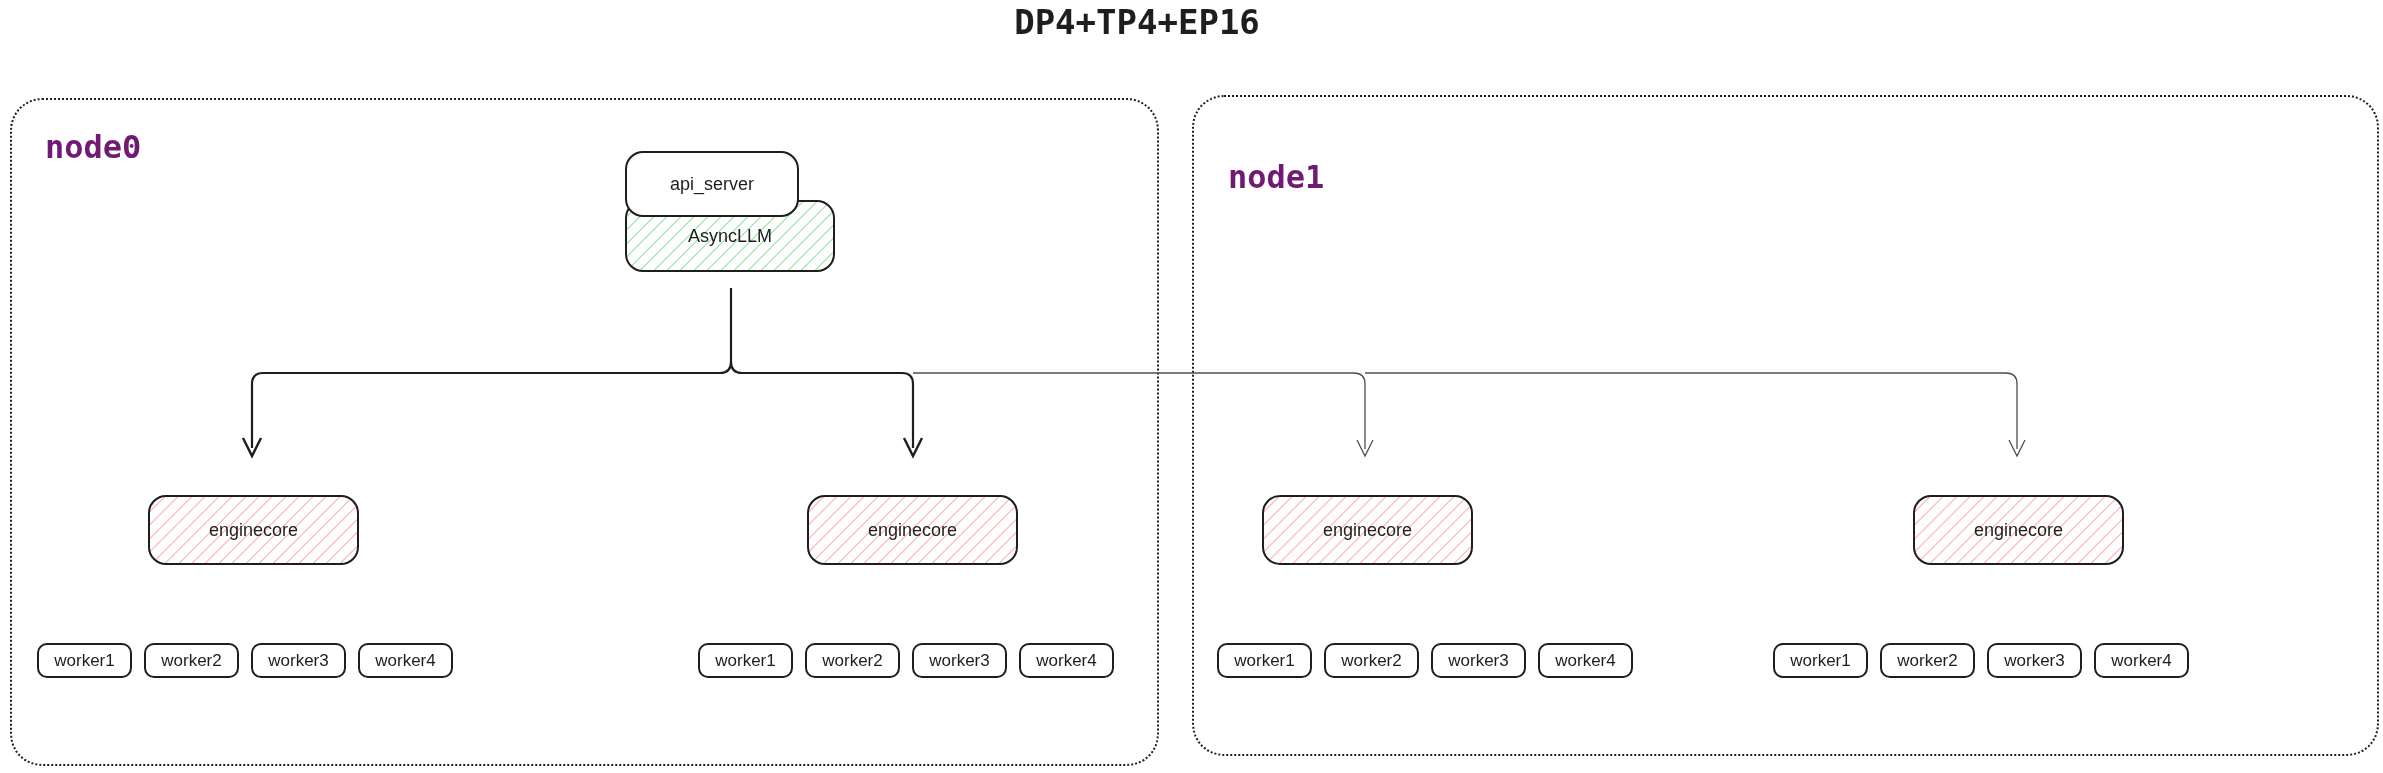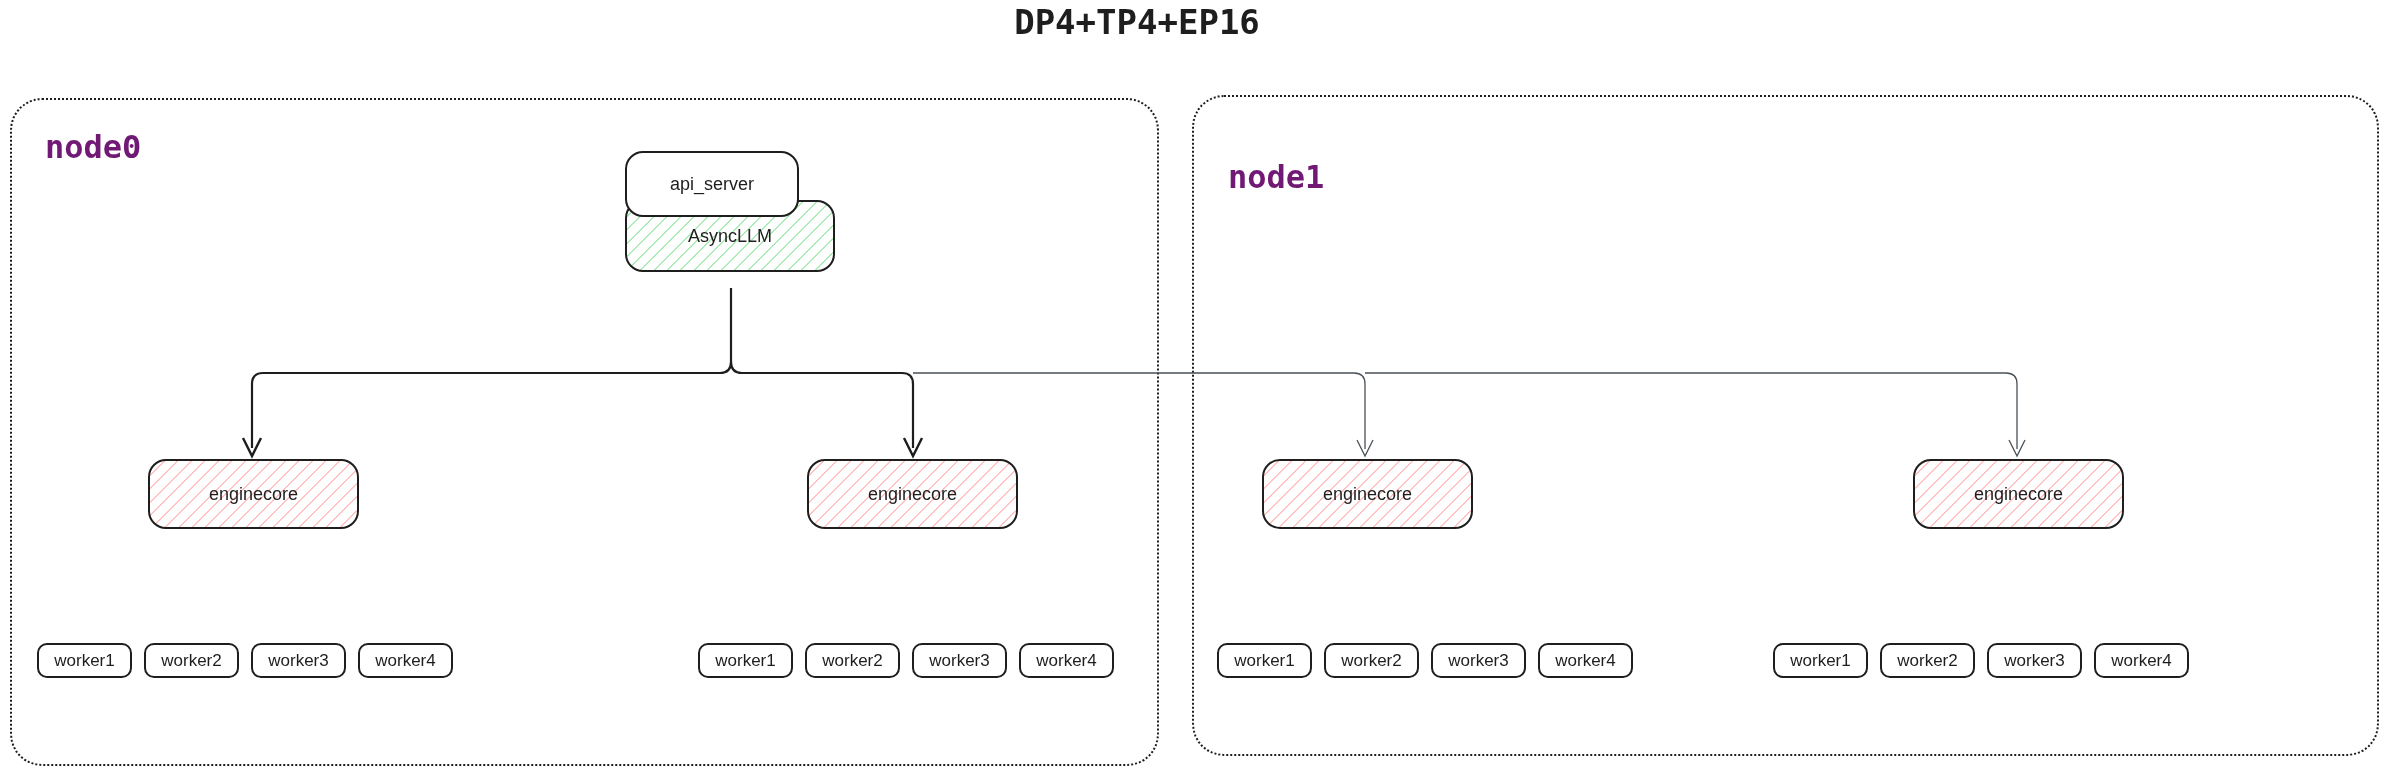--- a/index.html
+++ b/index.html
@@ -54,20 +54,21 @@
     left:625px;top:200px;width:210px;height:72px;z-index:2;
     background:
       repeating-linear-gradient(135deg, rgba(105,219,124,0.55) 0px, rgba(105,219,124,0.55) 1.4px, transparent 1.4px, transparent 9.5px),
       #ffffff;
   }
   .enginecore{
     width:211px;height:70px;
     background:
       repeating-linear-gradient(135deg, rgba(255,135,135,0.5) 0px, rgba(255,135,135,0.5) 1.4px, transparent 1.4px, transparent 9.5px),
       #ffffff;
+    margin-top: 36px;
   }
   #enginecore-0{left:148px;top:459px;}
   #enginecore-1{left:807px;top:459px;}
   #enginecore-2{left:1262px;top:459px;}
   #enginecore-3{left:1913px;top:459px;}
   .worker-row{
     position:absolute;
     top:643px;
     display:flex;gap:12px;
   }

